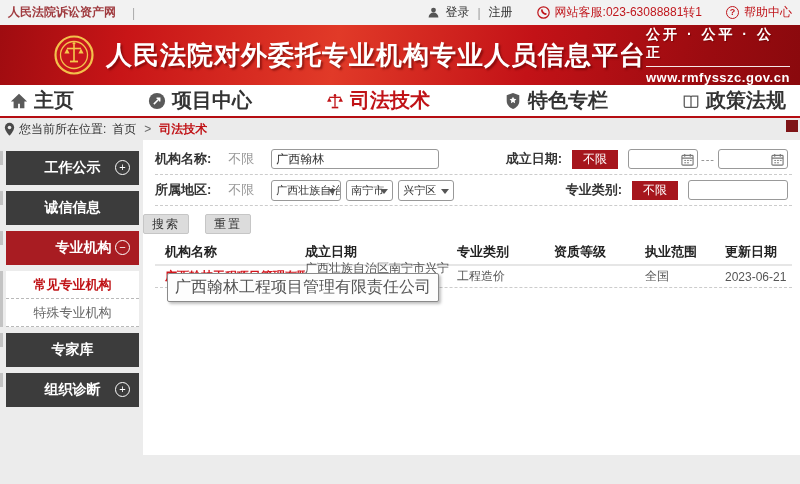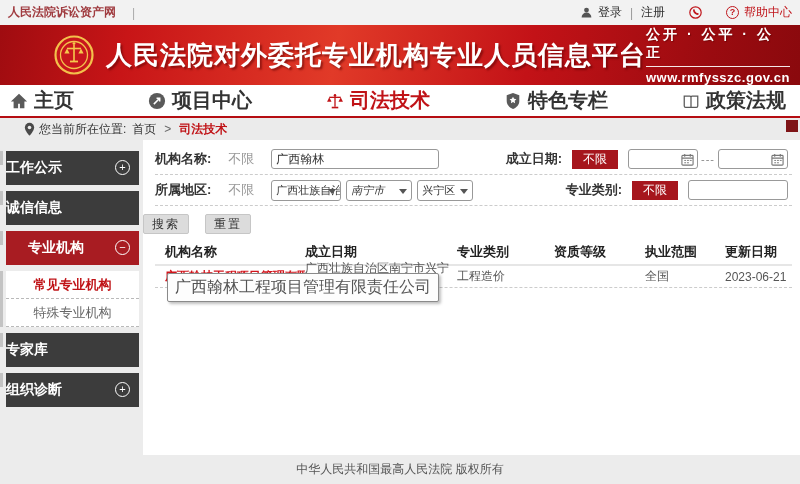--- a/index.html
+++ b/index.html
@@ -32,34 +32,34 @@
   .banner-url { font-size:13px; font-weight:bold; margin-top:3px; letter-spacing:.5px; }
 
   
   .nav { height:33px; background:#fff; border-bottom:2px solid #b50d12; display:flex; align-items:center;
     justify-content:space-between; padding:0 14px 0 10px; }
   .nav-item { display:flex; align-items:center; gap:6px; font-size:20px; font-weight:bold; color:#333; cursor:pointer; }
   .nav-item .nicon { width:18px; height:18px; }
   .nav-item.active { color:#c01317; }
 
   
-  .breadcrumb { height:22px; background:#ebebeb; display:flex; align-items:center; padding:0 24px;
+  .breadcrumb { height:22px; background:#ebebeb; display:flex; align-items:center; padding:0 4px;
     font-size:12px; color:#333; position:relative; }
   .crumb-pin { width:11px; height:14px; margin-right:4px; }
   .crumb-prefix { color:#333; }
   .crumb-home { margin-left:6px; cursor:pointer; color:#333; }
   .crumb-sep { margin:0 8px; color:#666; }
   .crumb-current { color:#c01317; font-weight:bold; }
   .crumb-square { position:absolute; right:2px; top:2px; width:12px; height:12px; background:#7e1417; }
 
   
   .main { display:flex; height:315px; }
   .sidebar { width:143px; flex:0 0 auto; padding-top:11px; }
   .side-item { position:relative; margin:0 4px 6px 6px; height:34px; background:#3c3c3c; color:#fff;
-    display:flex; align-items:center; font-size:14px; font-weight:bold; cursor:pointer; }
+    display:flex; align-items:center; justify-content:center; font-size:14px; font-weight:bold; cursor:pointer; }
   .side-item::before { content:""; position:absolute; left:-6px; top:0; width:3px; height:14px; background:#c3c3c3; }
   .side-item.active { background:#a81c22;padding-left:22px; }
   .side-toggle { position:absolute; right:9px; top:9px; width:15px; height:15px; border:1px solid #fff;
     border-radius:50%; font-size:11px; line-height:13px; text-align:center; font-weight:normal; cursor:pointer; }
   .submenu { position:relative; margin:0 4px 6px 6px; background:#fff; }
   .submenu::before { content:""; position:absolute; left:-6px; top:0; width:3px; height:100%; background:#c3c3c3; }
   .sub-item { height:28px; display:flex; align-items:center; justify-content:center; font-size:13px;
     color:#666; border-bottom:1px dashed #b9b9b9; cursor:pointer; }
   .sub-item.active { color:#c01317; font-weight:bold; }
 
@@ -80,21 +80,21 @@
   .date-input { position:relative; width:70px; height:20px; border:1px solid #999; border-radius:3px;
     background:#fff; cursor:pointer; }
   .date-input svg { position:absolute; right:3px; top:3px; width:13px; height:13px; }
   .date-sep { color:#888; font-size:11px; margin:0 3px; letter-spacing:1px; }
   .fake-select { position:relative; height:21px; border:1px solid #999; border-radius:3px; background:#fff;
     font-size:11px; color:#333; display:flex; align-items:center; padding:0 14px 0 4px; margin-left:5px;
     cursor:pointer; overflow:hidden; white-space:nowrap; }
   .sel-arrow { position:absolute; right:4px; top:8px; width:0; height:0;
     border:4px solid transparent; border-top:5px solid #555; }
   .sel-province { width:70px; margin-left:10px; }
-  .sel-city { width:66px;font-style:italic; }
+  .sel-city { width:47px; }
   .sel-district { width:56px; }
 
   
   .btn-row { display:flex; gap:16px; margin:8px 0 2px; }
   .gray-btn { width:46px; height:20px; background:#dcdcdc; border:1px solid #c6c6c6; border-radius:2px;
     font-size:12px; color:#333; text-align:center; line-height:18px; letter-spacing:2px; cursor:pointer; }
 
   
   .rtable { margin:6px 8px 0 12px; }
   .thead { display:flex; align-items:center; height:26px; font-size:13px; font-weight:bold; color:#222;
@@ -130,20 +130,21 @@
           <path d="M2 14a6 6 0 0 1 12 0z" fill="#555"></path>
         </svg>
       <span class="tb-link">登录</span>
       <span class="tb-sep">|</span>
       <span class="tb-link">注册</span>
       <span class="tb-gap"></span>
       <svg class="icon-12" viewBox="0 0 16 16">
           <circle cx="8" cy="8" r="7" fill="none" stroke="#c0161c" stroke-width="1.5"></circle>
           <path d="M5.2 4.4c1.8-1 2.4.8 1.9 1.7l2.8 2.8c.9-.5 2.7.1 1.7 1.9-3.2 1.1-7.5-3.2-6.4-6.4z" fill="#c0161c"></path>
         </svg>
+      <span class="tb-red">网站客服:023-63088881转1</span>
       <span class="tb-gap"></span>
       <span class="help-circle">?</span>
       <span class="tb-red">帮助中心</span>
     </div>
   </div>
 
   <div class="banner">
     <svg class="emblem" viewBox="0 0 40 40">
       <circle cx="20" cy="20" r="18.5" fill="#c8161d" stroke="#f3c14b" stroke-width="2.2"></circle>
       <circle cx="20" cy="20" r="13.5" fill="none" stroke="#f3c14b" stroke-width="1.3"></circle>
@@ -315,17 +316,14 @@
           <span class="c5">全国</span>
           <span class="c6">2023-06-21</span>
         </div>
       </div>
 
       <div class="tooltip">广西翰林工程项目管理有限责任公司</div>
 
     </div>
   </div>
 
-  <div class="footer">
-    <span>中华人民共和国最高人民法院 版权所有</span>
-  </div>
 
 </div>
 
 </body></html>

